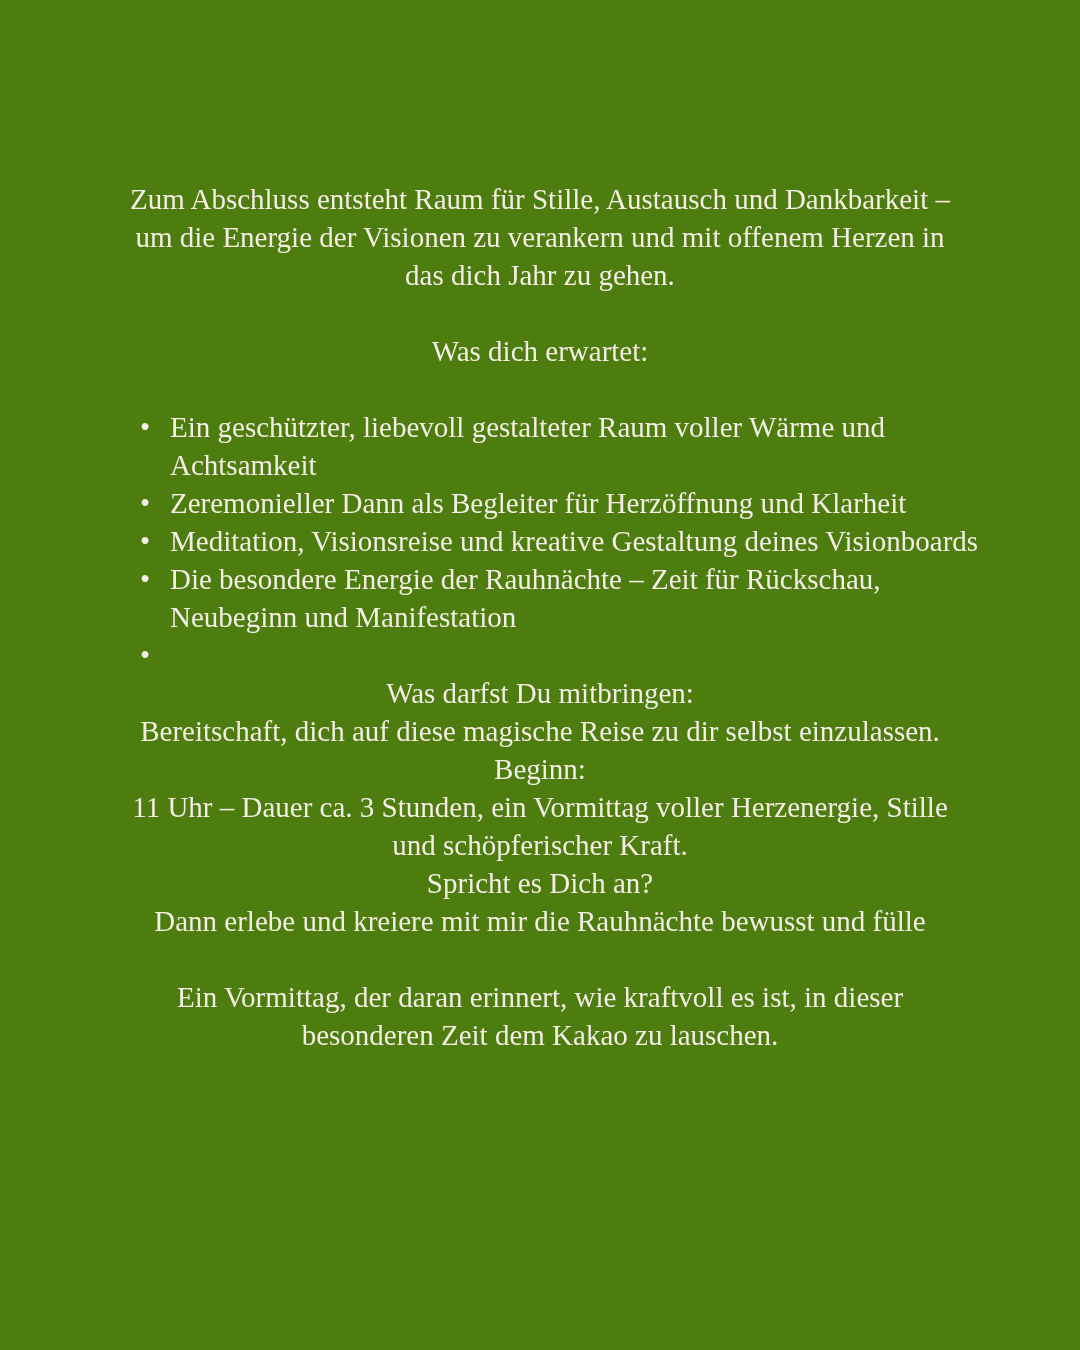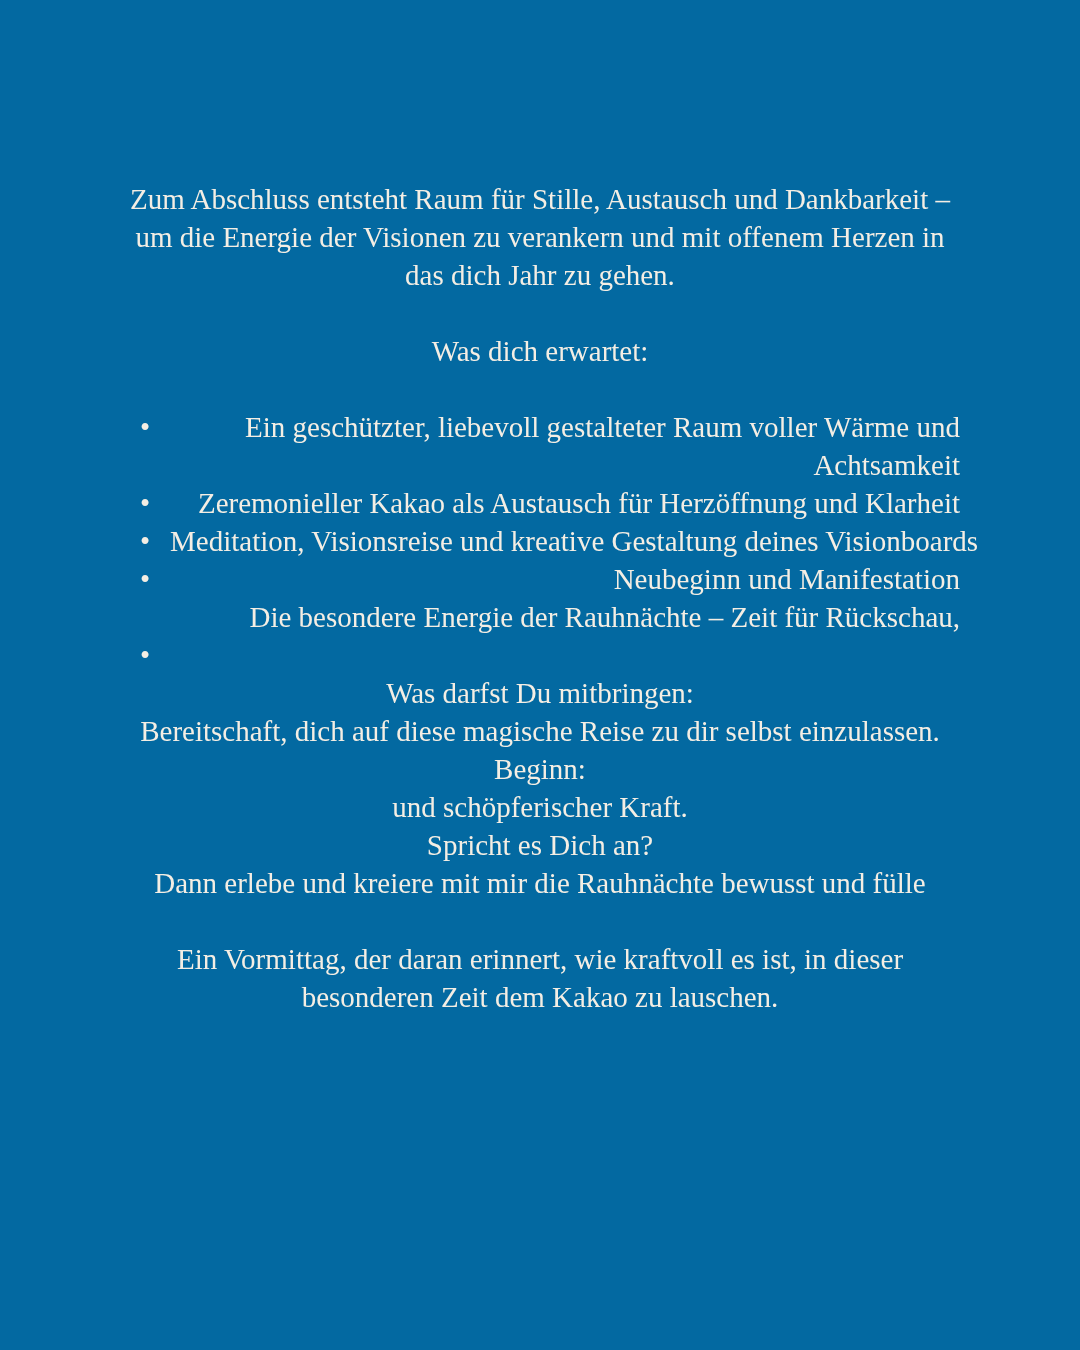--- a/index.html
+++ b/index.html
@@ -3,21 +3,21 @@
 <meta charset="utf-8">
 <style>
   html, body {
     margin: 0;
     padding: 0;
   }
   .canvas {
     position: relative;
     width: 1080px;
     height: 1350px;
-    background: #0369a1;
+    background: #4d7c0f;
     color: #f4eee4;
     font-family: "Liberation Serif", serif;
     overflow: hidden;
   }
   .text-block {
     position: absolute;
     top: 180px;
     left: 120px;
     width: 840px;
     font-size: 29px;
@@ -40,21 +40,21 @@
   .bullet-item {
     display: flex;
     align-items: flex-start;
   }
   .bullet-marker {
     flex: 0 0 50px;
     text-align: center;
   }
   .bullet-content {
     flex: 1 1 auto;
-    text-align: right;
+    text-align: left;
   }
 </style>
 </head>
 <body>
 
 <div class="canvas">
   <div class="text-block">
 
     <div>
       <div class="line">Zum Abschluss entsteht Raum für Stille, Austausch und Dankbarkeit –</div>
@@ -72,51 +72,52 @@
       <li class="bullet-item">
         <span class="bullet-marker">•</span>
         <span class="bullet-content">
           <div class="line">Ein geschützter, liebevoll gestalteter Raum voller Wärme und</div>
           <div class="line">Achtsamkeit</div>
         </span>
       </li>
       <li class="bullet-item">
         <span class="bullet-marker">•</span>
         <span class="bullet-content">
-          <div class="line">Zeremonieller Kakao als Austausch für Herzöffnung und Klarheit</div>
+          <div class="line">Zeremonieller Dann als Begleiter für Herzöffnung und Klarheit</div>
         </span>
       </li>
       <li class="bullet-item">
         <span class="bullet-marker">•</span>
         <span class="bullet-content">
           <div class="line">Meditation, Visionsreise und kreative Gestaltung deines Visionboards</div>
         </span>
       </li>
       <li class="bullet-item">
         <span class="bullet-marker">•</span>
         <span class="bullet-content">
+          <div class="line">Die besondere Energie der Rauhnächte – Zeit für Rückschau,</div>
           <div class="line">Neubeginn und Manifestation</div>
-          <div class="line">Die besondere Energie der Rauhnächte – Zeit für Rückschau,</div>
         </span>
       </li>
       <li class="bullet-item">
         <span class="bullet-marker">•</span>
         <span class="bullet-content">
           <div class="line"></div>
         </span>
       </li>
     </ul>
 
     <div>
       <div class="line">Was darfst Du mitbringen:</div>
       <div class="line">Bereitschaft, dich auf diese magische Reise zu dir selbst einzulassen.</div>
     </div>
 
     <div>
       <div class="line">Beginn:</div>
+      <div class="line">11 Uhr – Dauer ca. 3 Stunden, ein Vormittag voller Herzenergie, Stille</div>
       <div class="line">und schöpferischer Kraft.</div>
     </div>
 
     <div>
       <div class="line">Spricht es Dich an?</div>
       <div class="line">Dann erlebe und kreiere mit mir die Rauhnächte bewusst und fülle</div>
     </div>
 
     <div class="spacer"></div>
 

